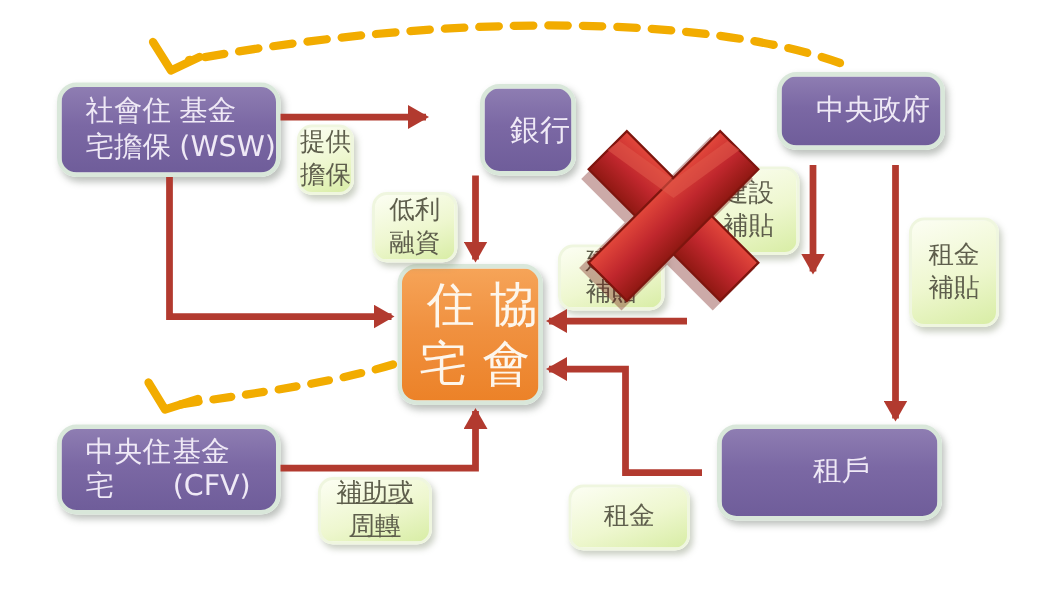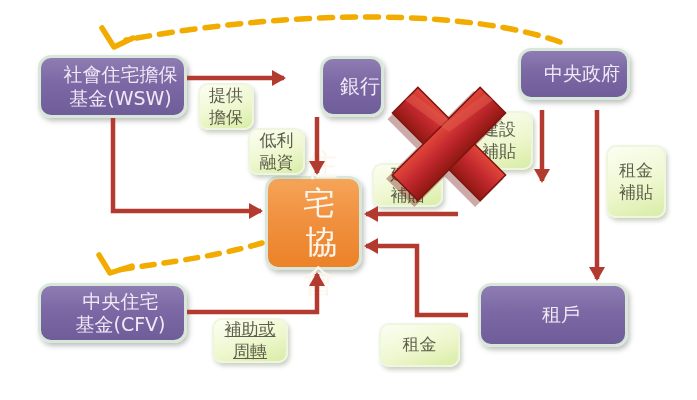--- a/index.html
+++ b/index.html
@@ -12,23 +12,23 @@
     width:697px;height:400px;
     background:#ffffff;
     overflow:hidden;
   }
   .node{
     position:absolute;
     box-sizing:border-box;
     border-radius:13px;
     border:3px solid #d9e7da;
     box-shadow:2px 3px 5px rgba(110,120,110,.45);
-    display:flex;flex-direction:column;
+    display:flex;
     align-items:center;justify-content:center;
-    text-align:center;
+    text-align:left;
     z-index:1;
     line-height:1.22;
     padding-left:16px;
   }
   .purple{
     background:linear-gradient(180deg,#8e7db2 0%,#7b68a4 45%,#6f5d9a 100%);
     color:#efe9f6;
   }
   .orange{
     background:linear-gradient(180deg,#f6a458 0%,#f09140 45%,#ec8228 100%);
@@ -83,21 +83,21 @@
 
   <div class="node purple fs19" style="left:38px;top:283px;width:149px;height:60px;">
     <span>中央住宅</span>
     <span>基金(CFV)</span>
   </div>
 
   <div class="node purple fs19" style="left:478px;top:283px;width:150px;height:64px;">
     <span>租戶</span>
   </div>
 
-  <div class="glabel fs17" style="left:198px;top:83px;width:56px;height:47px;text-align:center;">
+  <div class="glabel fs17" style="left:198px;top:83px;width:38px;height:47px;text-align:center;">
     <span>提供</span>
     <span>擔保</span>
   </div>
 
   <div class="glabel fs17" style="left:248px;top:128px;width:57px;height:47px;">
     <span>低利</span>
     <span>融資</span>
   </div>
 
   <div class="glabel fs17" style="left:465px;top:111px;width:68px;height:59px;">

